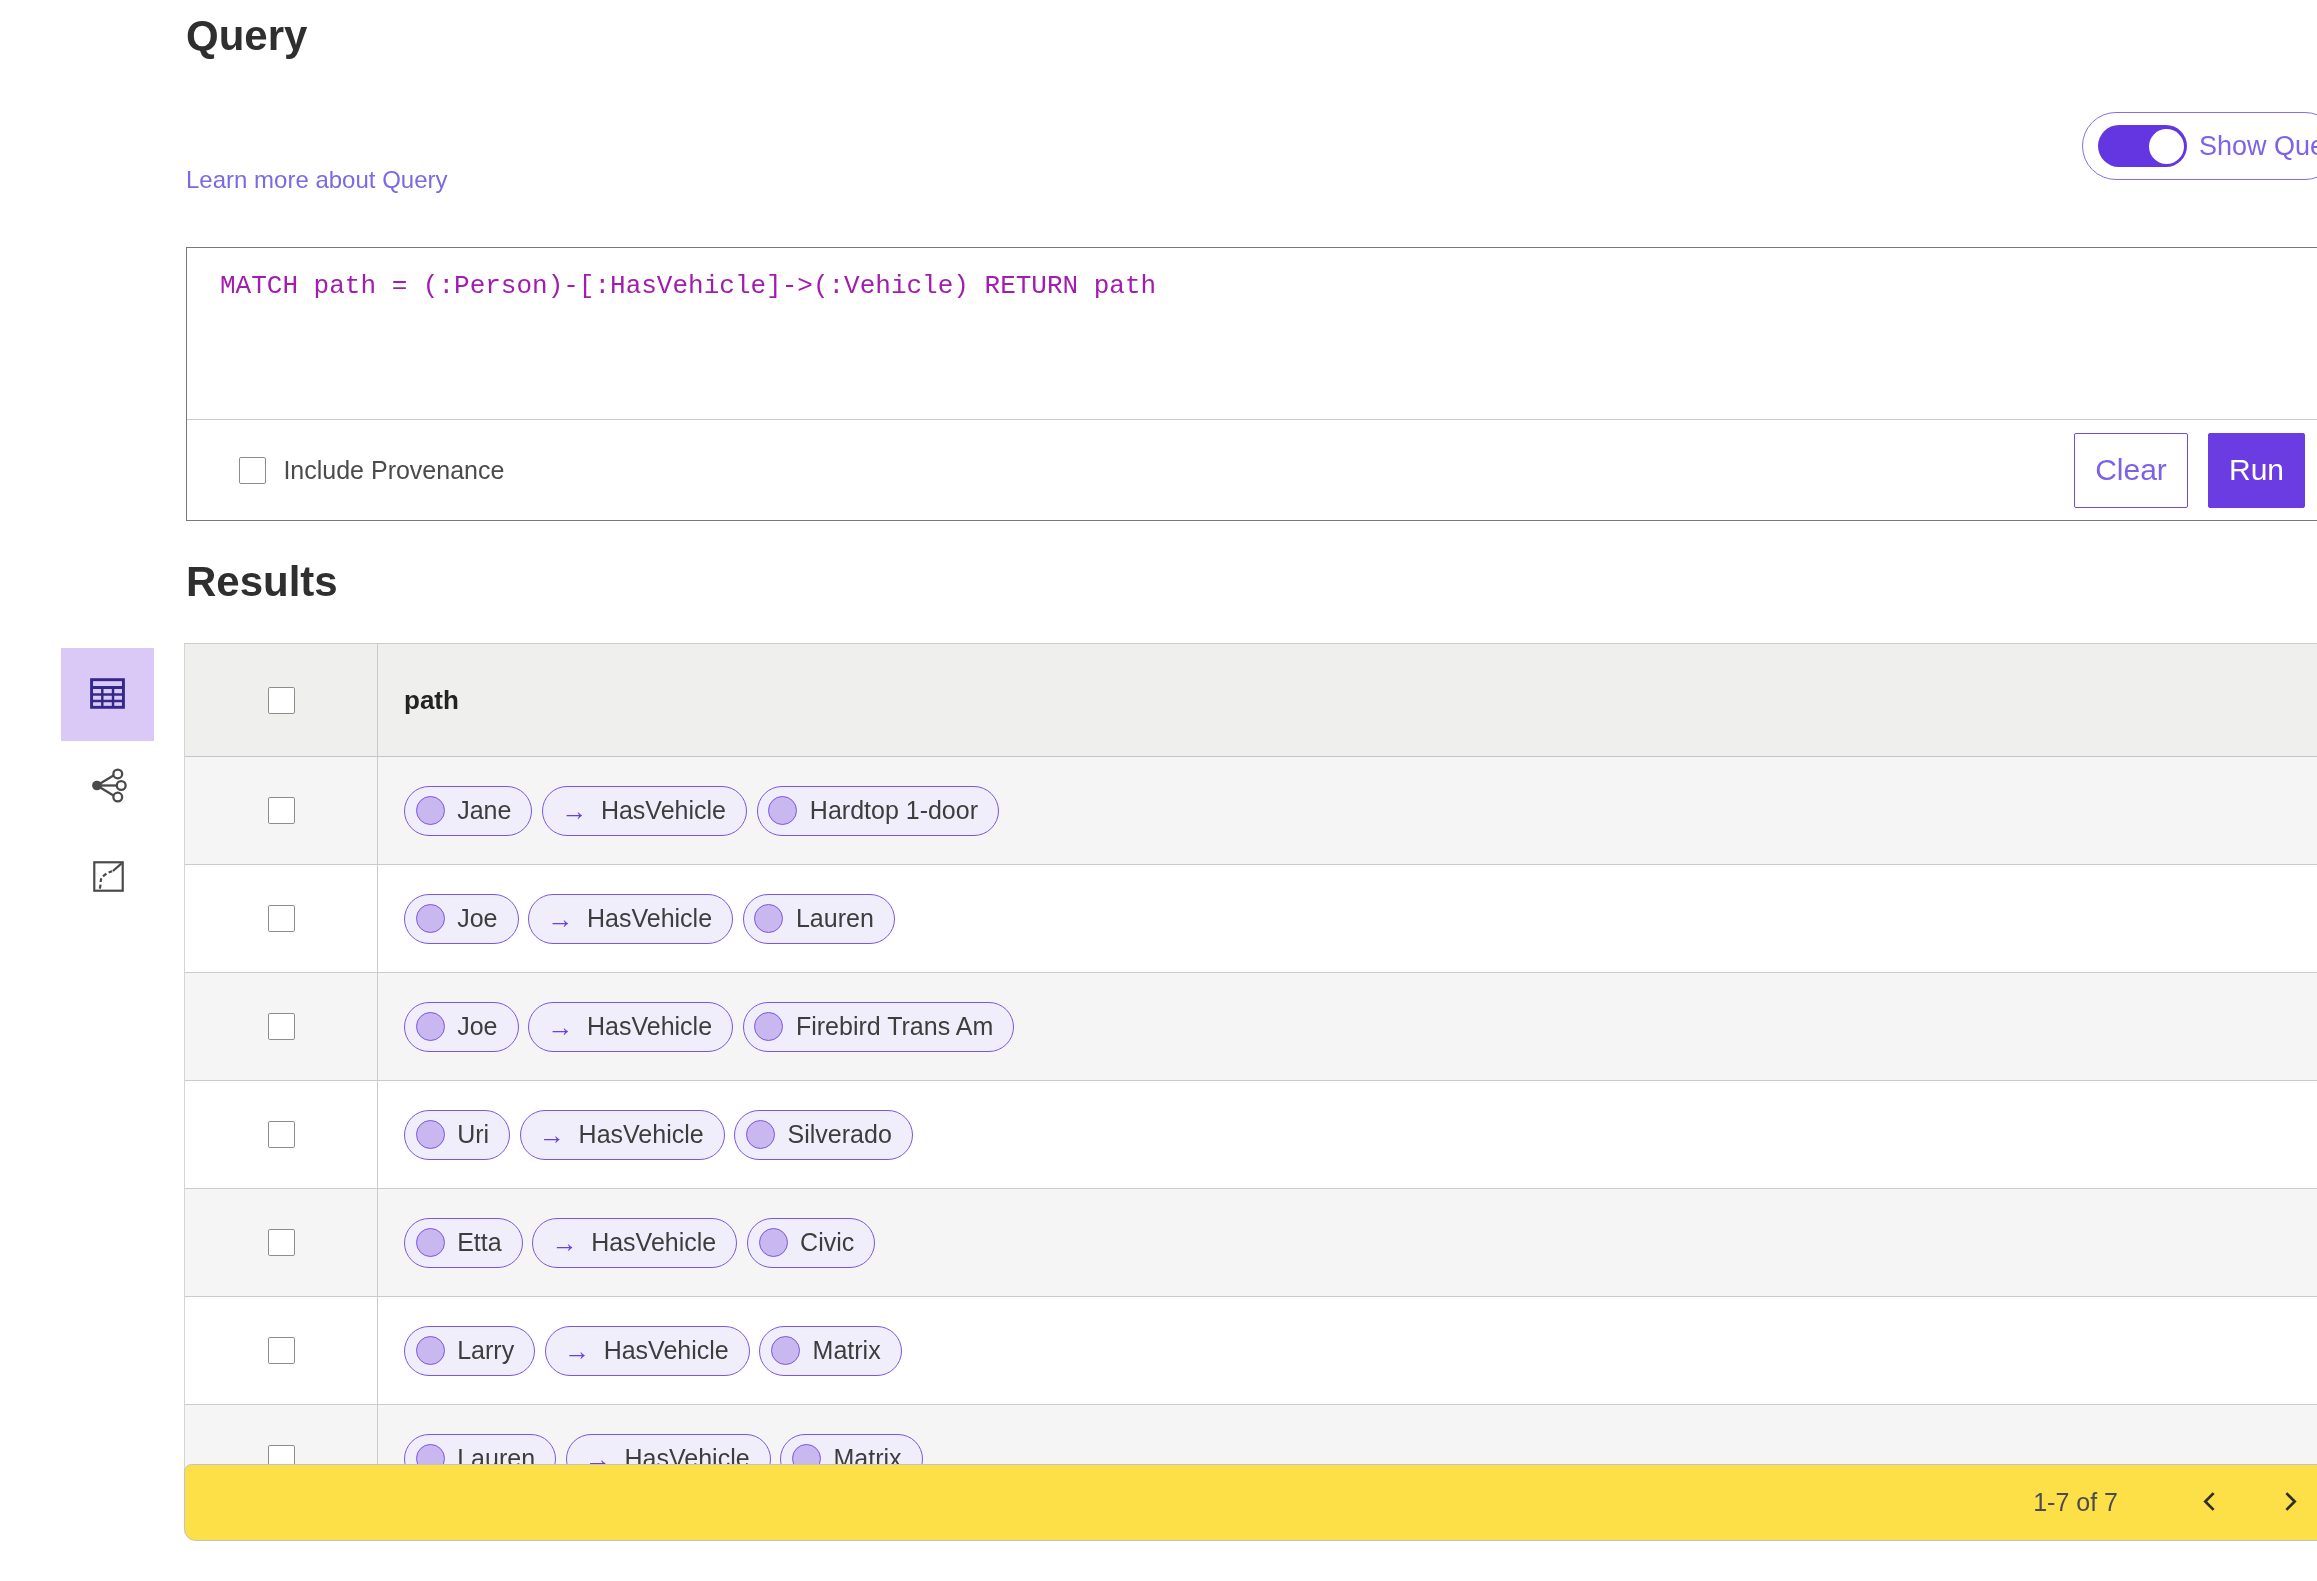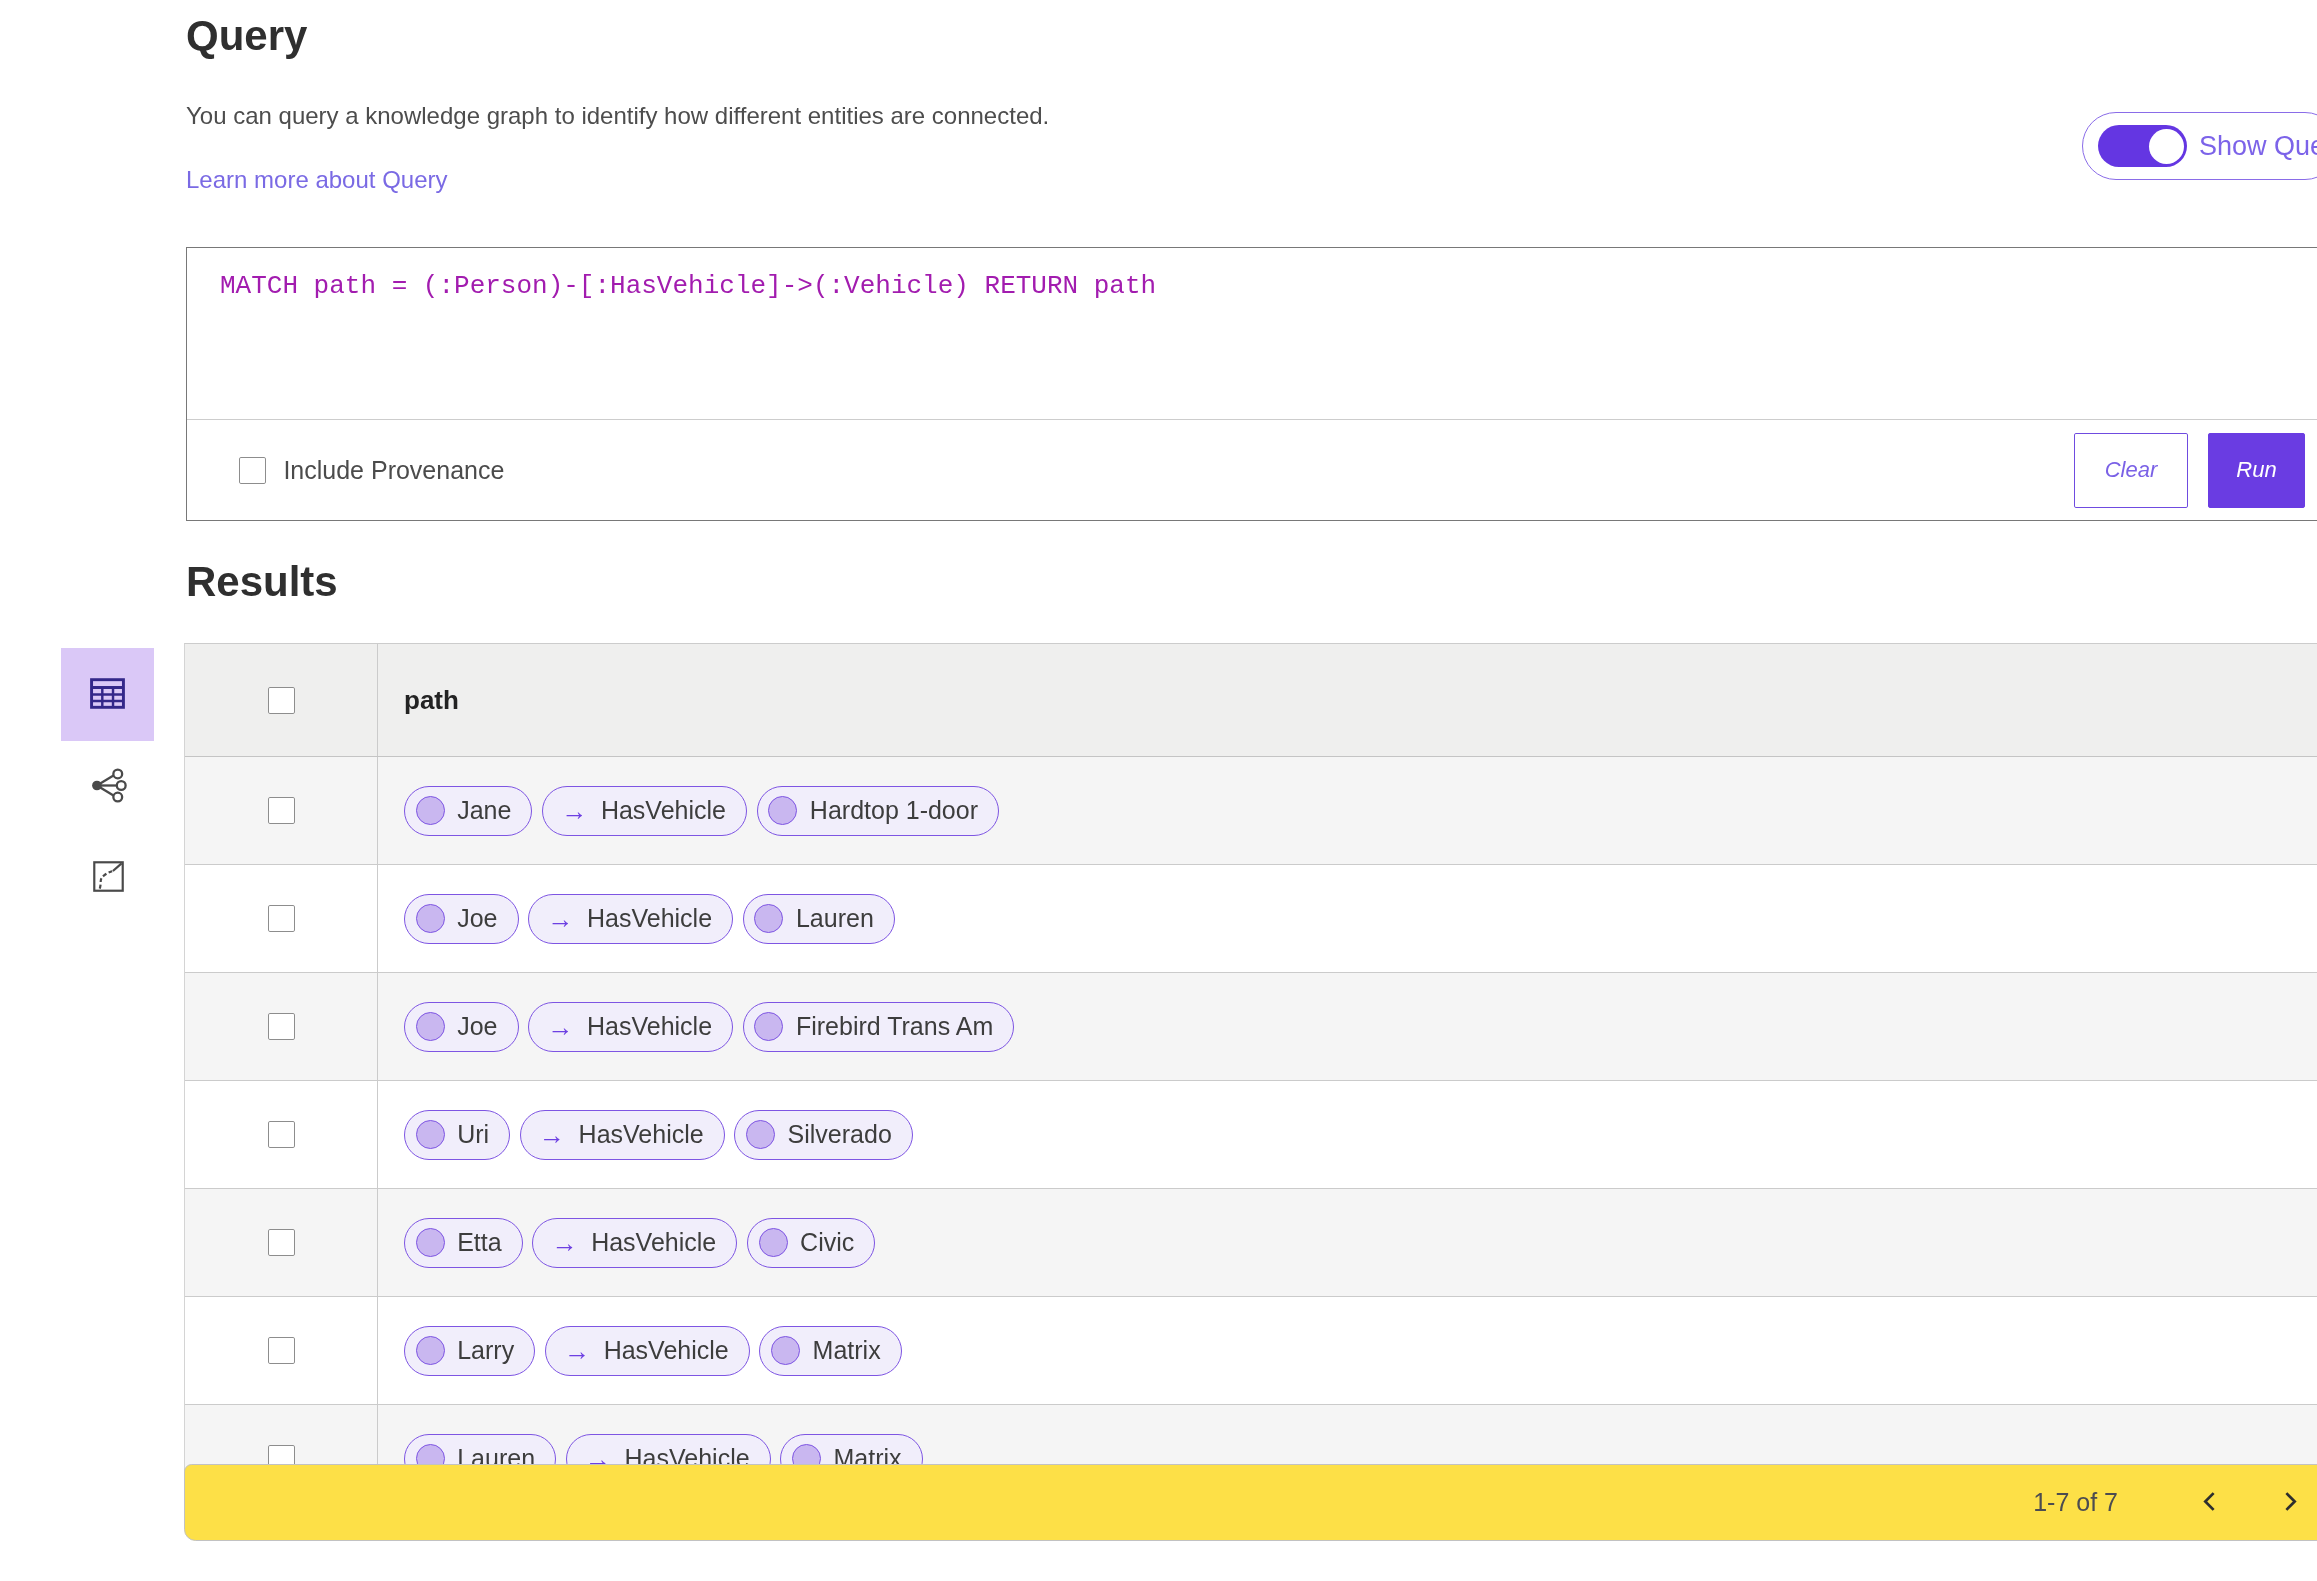--- a/index.html
+++ b/index.html
@@ -31,21 +31,21 @@
     padding:23px 33px;background:transparent;
   }
   .resize-handle{position:absolute;right:3.9px;bottom:3.9px;width:17.4px;height:17.4px;cursor:nwse-resize;}
   .query-footer{flex:1;display:flex;align-items:center;padding:0 43px 0 52px;box-sizing:border-box;}
   .checkbox{
     display:inline-block;width:27px;height:27px;box-sizing:border-box;background:#fff;
     border:1.9px solid #8d8d8d;border-radius:1.9px;cursor:pointer;flex:0 0 auto;
   }
   .prov-label{font-size:25px;color:#4b4b4b;margin-left:17.4px;}
   .btn{display:flex;align-items:center;justify-content:center;height:75px;box-sizing:border-box;
-       font-size:22px;border-radius:1.9px;cursor:pointer;font-style:italic;}
+       font-size:30px;border-radius:1.9px;cursor:pointer;}
   .btn-clear{width:114px;background:#ffffff;border:1.9px solid #6f4be0;color:#7a61e6;margin-left:auto;}
   .btn-run{width:97px;background:#6a3ce2;border:1.9px solid #6a3ce2;color:#ffffff;margin-left:20px;}
   
   .results-title{position:absolute;left:145px;top:558px;font-size:42px;font-weight:bold;color:#2f2f2f;}
   
   .view-btn{position:absolute;display:flex;align-items:center;justify-content:center;cursor:pointer;background:transparent;border:none;padding:0;}
   .view-btn.selected{background:#dac8f7;}
   .vb-table{left:20px;top:648px;width:93px;height:93px;}
   .vb-graph{left:38px;top:758px;width:58px;height:58px;}
   .vb-map{left:38px;top:849px;width:58px;height:58px;}
@@ -78,21 +78,20 @@
   .pag-range{font-size:25px;color:#4c4c50;margin-right:75px;}
   .pag-btn{background:none;border:none;cursor:pointer;padding:0;display:flex;align-items:center;justify-content:center;width:35px;height:35px;}
   .pag-btn.prev{margin-right:44px;}
 </style>
 </head>
 <body>
 
 <div id="canvas">
 
   <div class="page-title">Query</div>
-  <div class="page-desc">You can query a knowledge graph to identify how different entities are connected.</div>
   <a class="learn-link">Learn more about Query</a>
 
   <div class="show-query">
     <span class="toggle-track">
       <span class="toggle-knob"></span>
     </span>
     <span class="show-query-label">Show Query</span>
   </div>
 
   <div class="query-panel">

